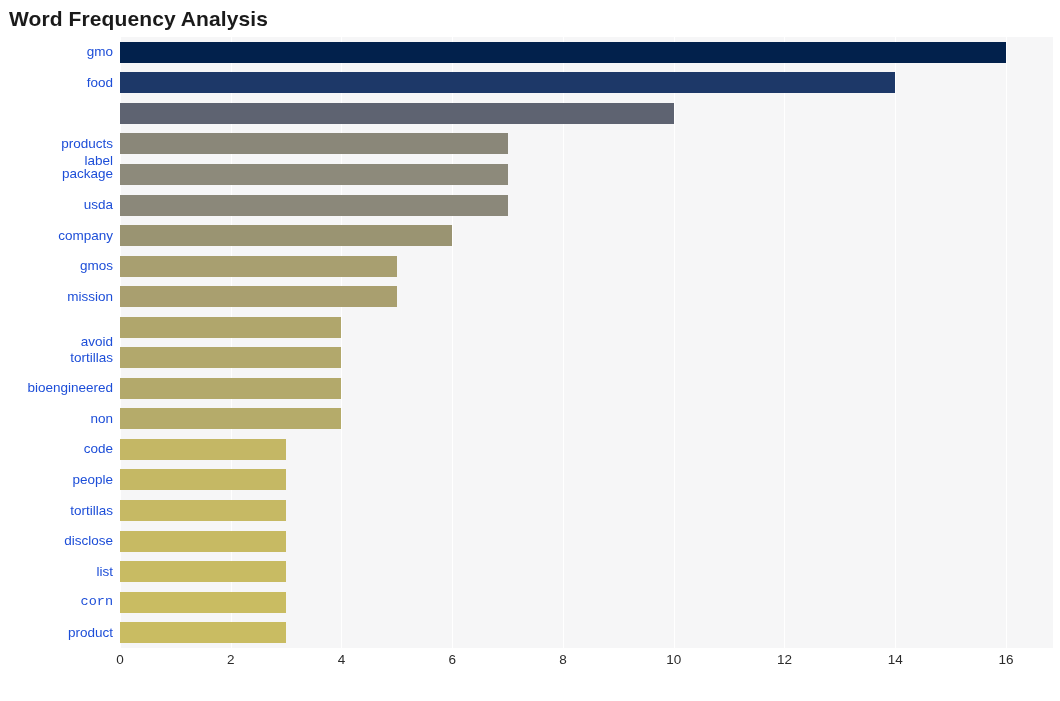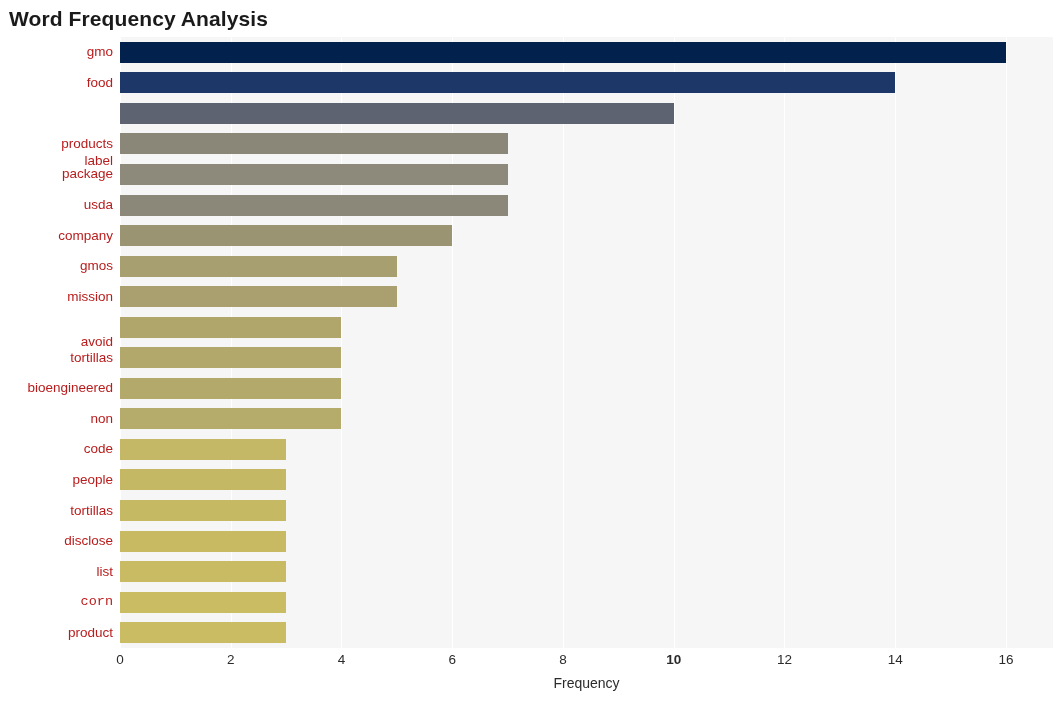--- a/index.html
+++ b/index.html
@@ -81,21 +81,21 @@
     top: 37px;
     width: 113px;
     height: 611px;
   }
   .y-tick-label {
     position: absolute;
     right: 0;
     width: 113px;
     text-align: right;
     font-size: 13.5px;
-    color: #b91c1c;
+    color: #1d4ed8;
     line-height: 14px;
     white-space: nowrap;
   }
 
   
   #x-axis-labels {
     position: absolute;
     left: 0;
     top: 652px;
     width: 1060px;
@@ -226,21 +226,20 @@
       <div class="y-tick-label" style="top: 527.625px;">list</div>
       <div class="y-tick-label" style="top: 558.175px; font-family: Liberation Mono, monospace;">corn</div>
       <div class="y-tick-label" style="top: 588.725px;">product</div>
     </div>
   <div id="x-axis-labels">
       <div class="x-tick-label" style="left: 120px;">0</div>
       <div class="x-tick-label" style="left: 230.742px;">2</div>
       <div class="x-tick-label" style="left: 341.484px;">4</div>
       <div class="x-tick-label" style="left: 452.226px;">6</div>
       <div class="x-tick-label" style="left: 562.967px;">8</div>
-      <div class="x-tick-label" style="left: 673.709px; font-weight: bold;">10</div>
+      <div class="x-tick-label" style="left: 673.709px;">10</div>
       <div class="x-tick-label" style="left: 784.451px;">12</div>
       <div class="x-tick-label" style="left: 895.193px;">14</div>
       <div class="x-tick-label" style="left: 1005.93px;">16</div>
     </div>
 
-  <div id="x-axis-title">Frequency</div>
 
 </div>
 
 </body></html>

